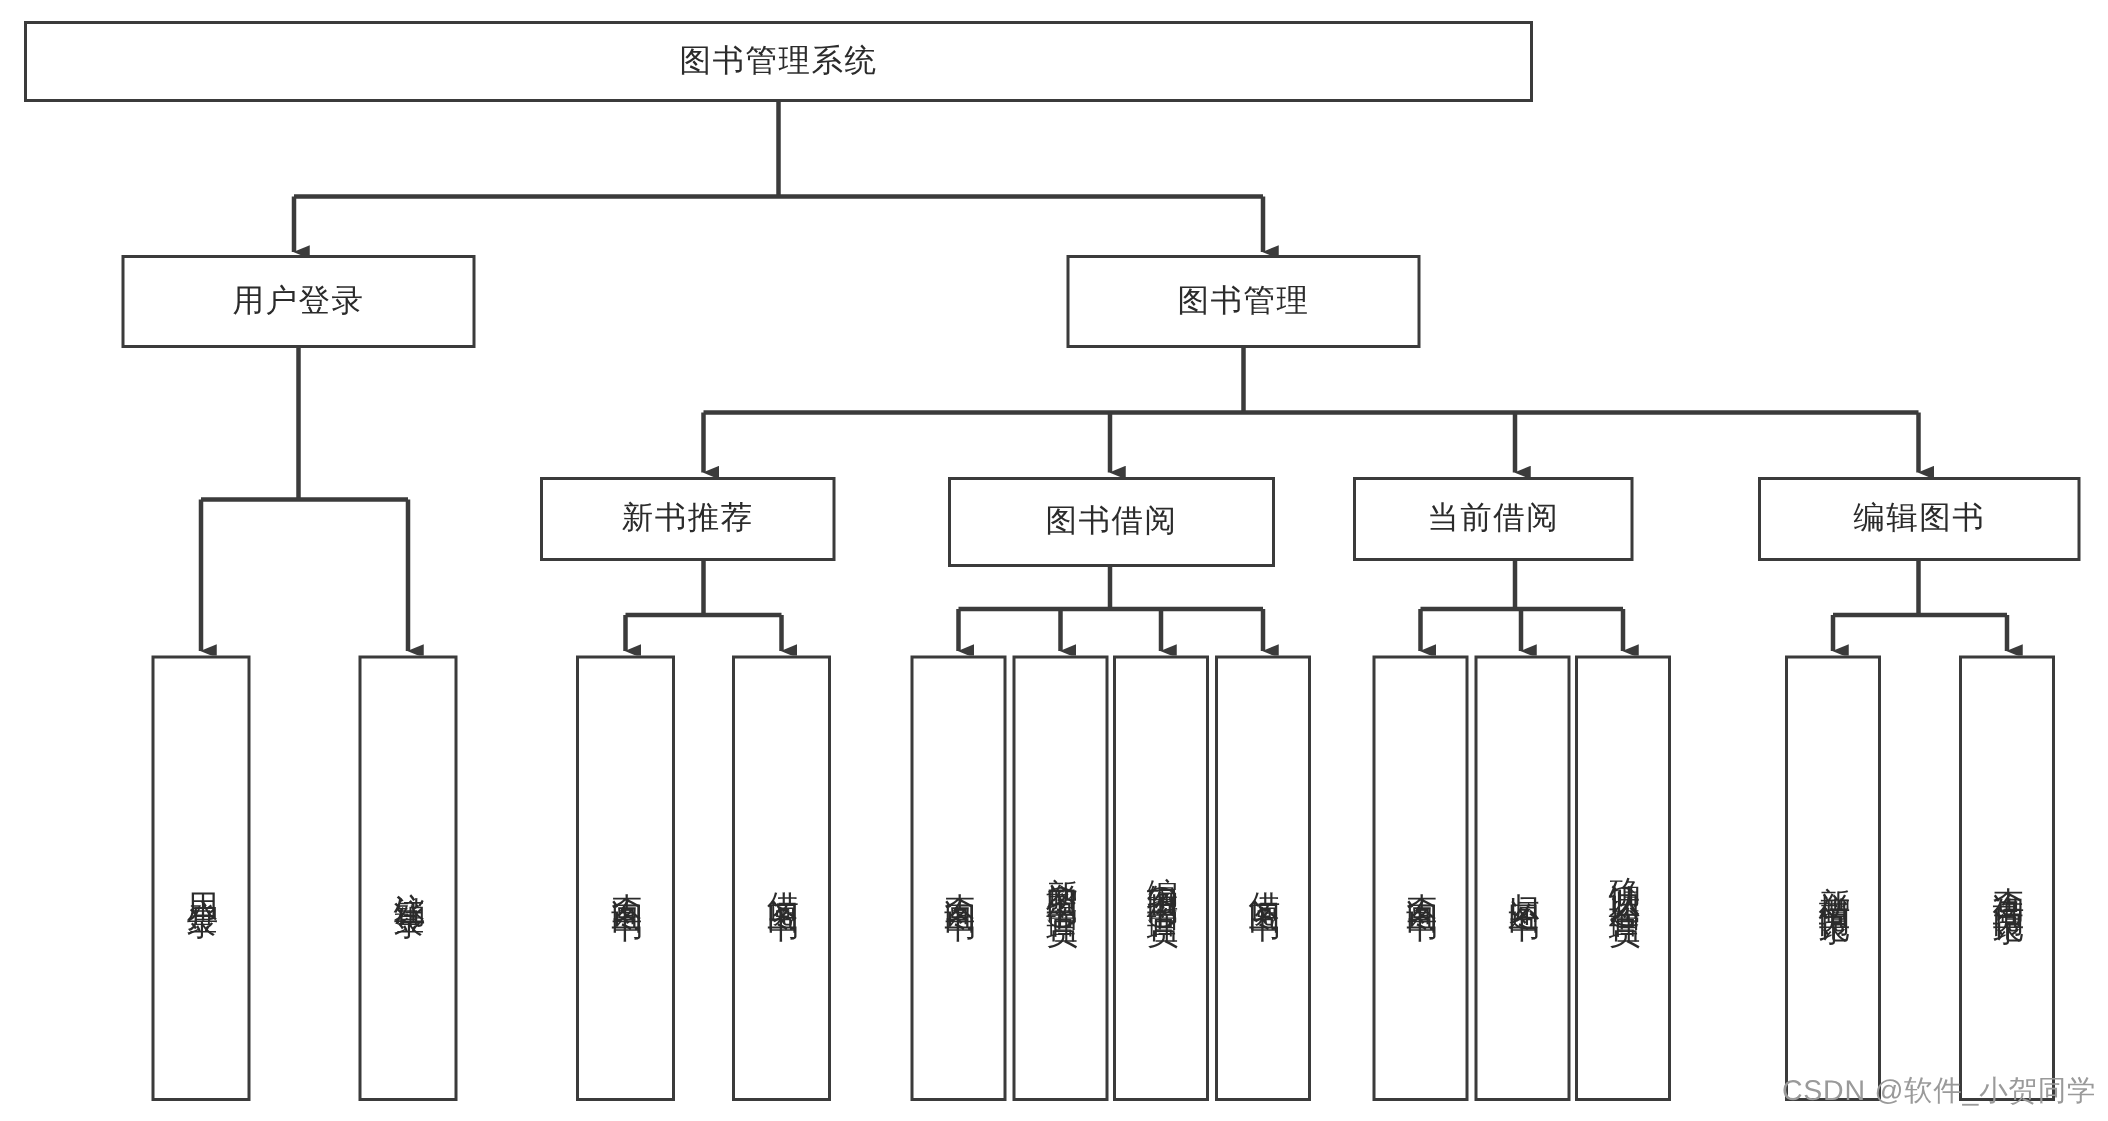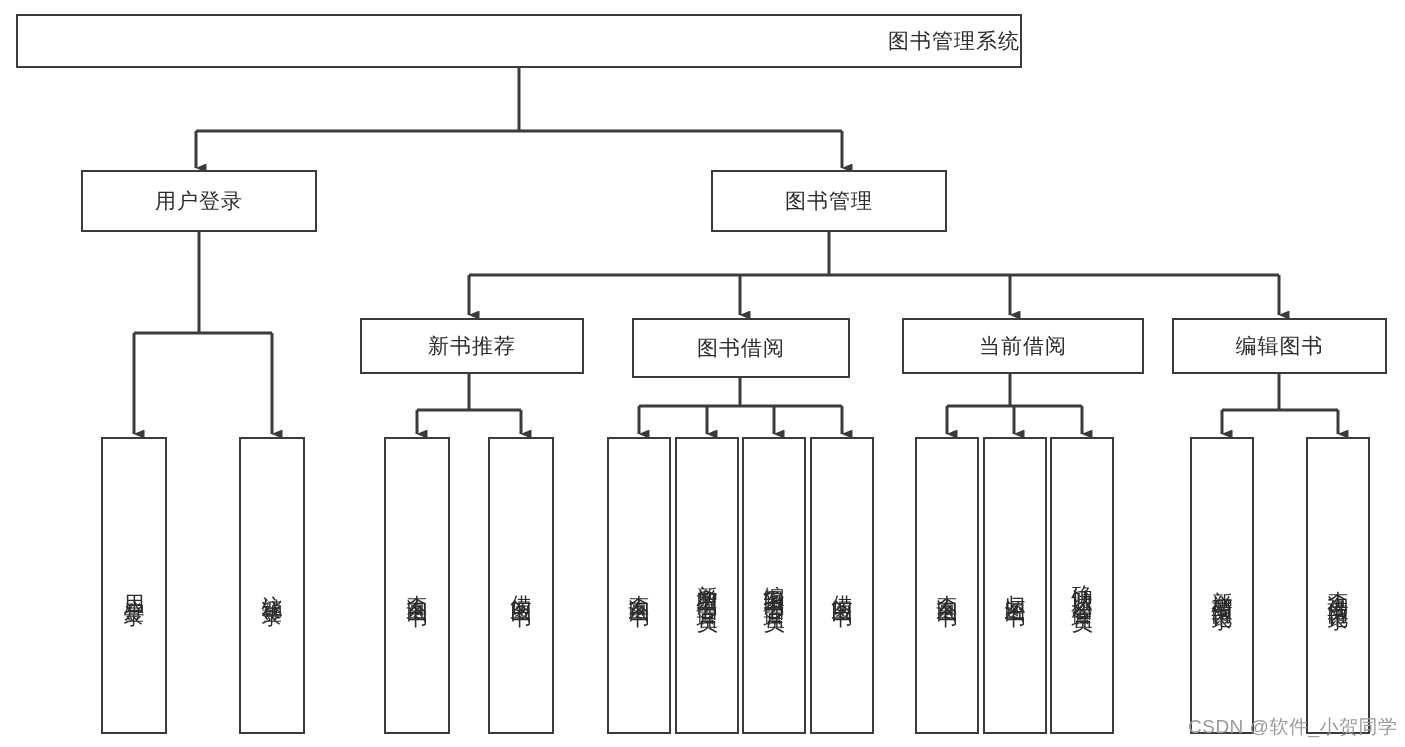--- a/index.html
+++ b/index.html
@@ -110,38 +110,38 @@
       <path d="M1014,406 L1014,434" marker-end="url(#arw)"></path>
       <path d="M1082,406 L1082,434" marker-end="url(#arw)"></path>
 
       <path d="M1279,374 L1279,410"></path>
       <path d="M1222,410 L1338,410"></path>
       <path d="M1222,410 L1222,434" marker-end="url(#arw)"></path>
       <path d="M1338,410 L1338,434" marker-end="url(#arw)"></path>
     </g>
   </svg>
 
-  <div class="node h" style="left:16px; top:14px; width:1006px; height:54px;justify-content:flex-end;">
+  <div class="node h" style="left:16px; top:14px; width:1006px; height:54px;">
     <span>图书管理系统</span>
   </div>
 
   <div class="node h" style="left:81px; top:170px; width:236px; height:62px;">
     <span>用户登录</span>
   </div>
   <div class="node h" style="left:711px; top:170px; width:236px; height:62px;">
     <span>图书管理</span>
   </div>
 
-  <div class="node h" style="left:360px; top:318px; width:224px; height:56px;">
+  <div class="node h" style="left:360px; top:318px; width:197px; height:56px;">
     <span>新书推荐</span>
   </div>
   <div class="node h" style="left:632px; top:318px; width:218px; height:60px;">
     <span>图书借阅</span>
   </div>
-  <div class="node h" style="left:902px; top:318px; width:242px; height:56px;">
+  <div class="node h" style="left:902px; top:318px; width:187px; height:56px;">
     <span>当前借阅</span>
   </div>
   <div class="node h" style="left:1172px; top:318px; width:215px; height:56px;">
     <span>编辑图书</span>
   </div>
 
   <div class="node v" style="left:101px; top:437px; width:66px; height:297px;">
     <span class="vtext">用户登录</span>
   </div>
   <div class="node v" style="left:239px; top:437px; width:66px; height:297px;">

